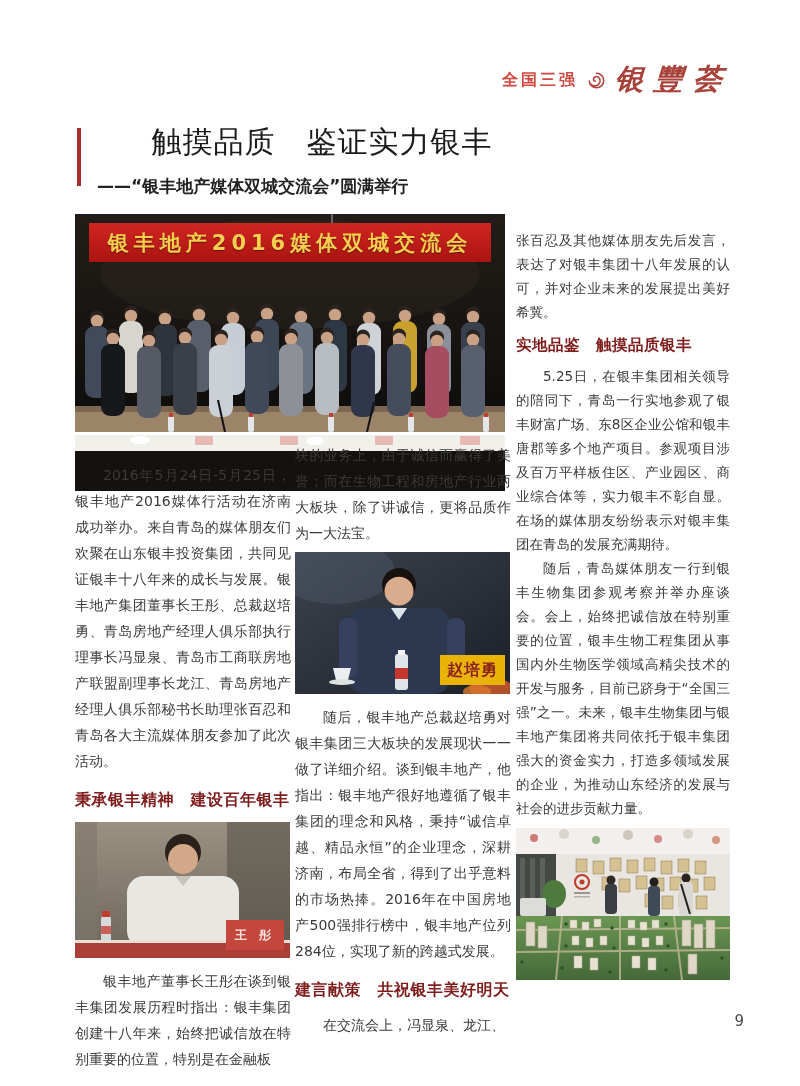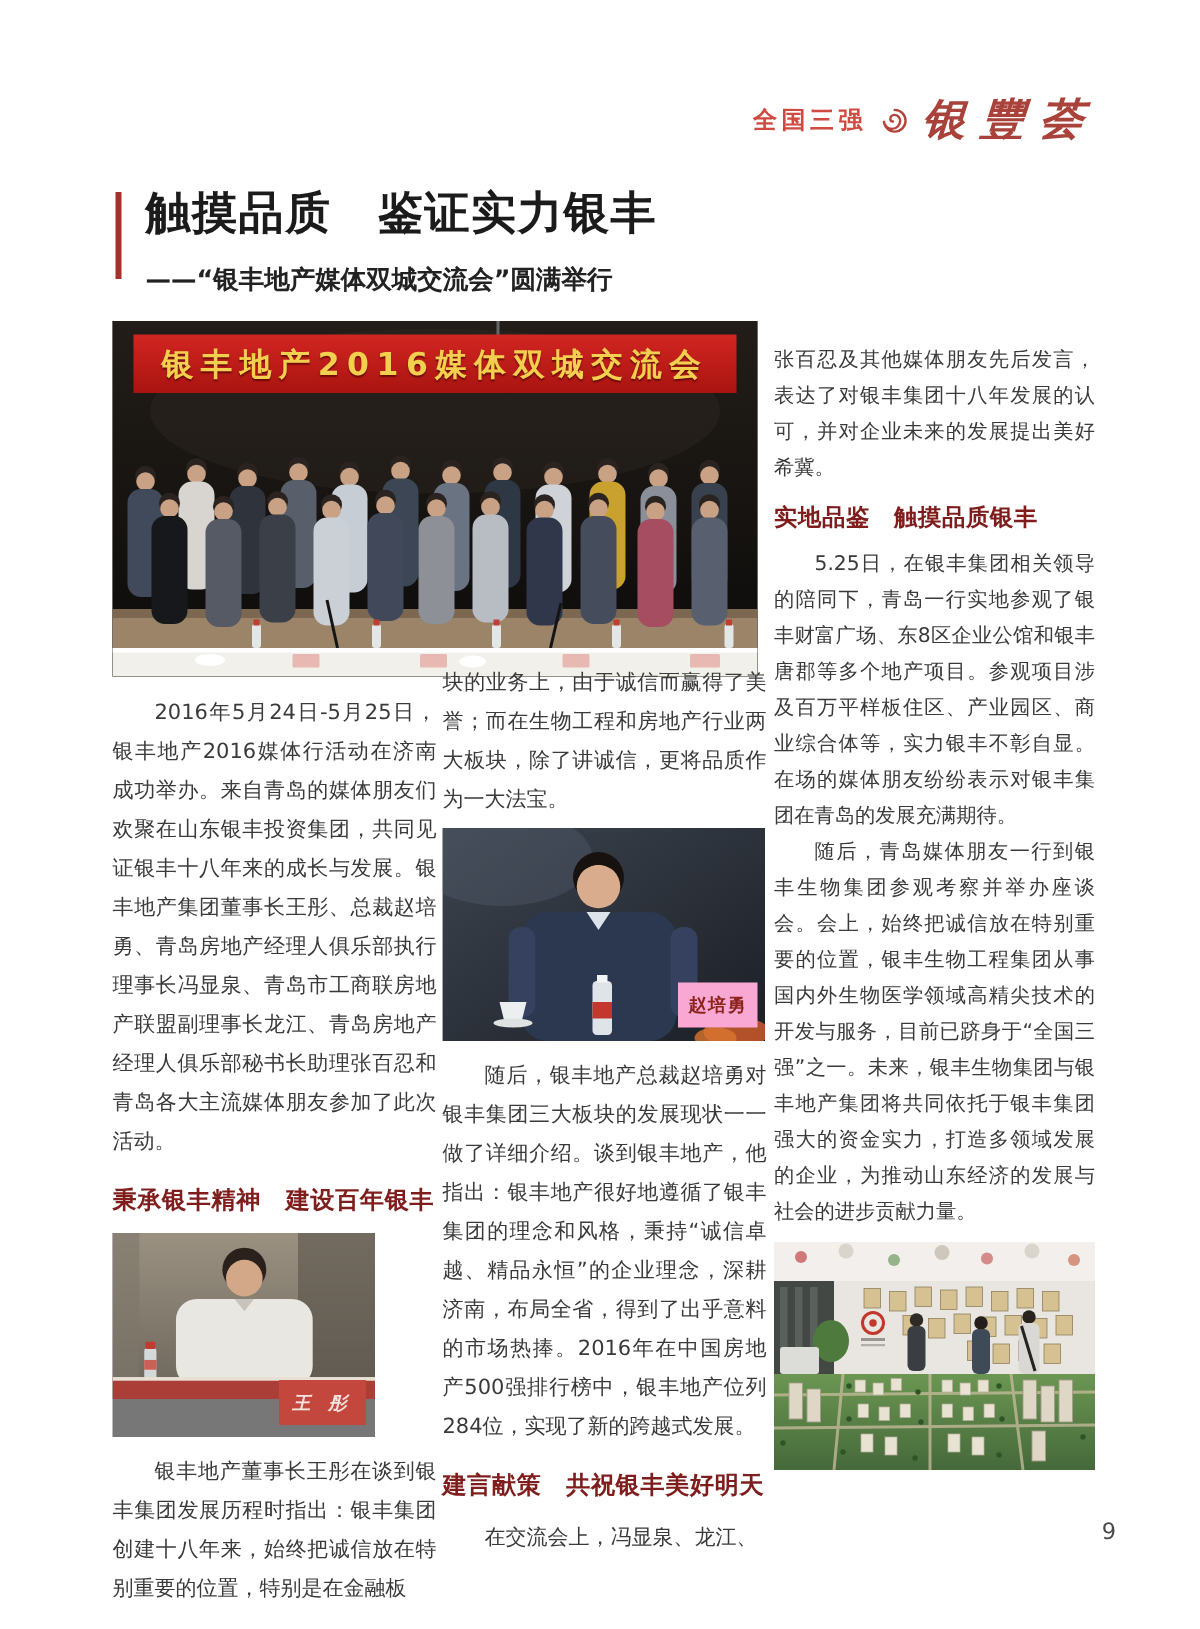--- a/index.html
+++ b/index.html
@@ -16,25 +16,25 @@
   .swirl{display:flex;align-items:center;}
   .logo-text{
     color:#a8423a;font-size:29px;font-weight:bold;font-style:italic;
     font-family:"DejaVu Serif","Liberation Serif",serif;letter-spacing:10px;
     transform:skewX(-4deg);
   }
 
   
   .title-block{position:absolute;left:77px;top:122px;width:470px;}
   .red-bar{position:absolute;left:0;top:6px;width:4px;height:58px;background:#a3302b;}
-  .article-title{margin:0 0 12px 20px;font-size:30px;font-weight:700;color:#1b1b1b;letter-spacing:1px;}
+  .article-title{margin:0 0 12px 20px;font-size:30px;font-weight:400;color:#1b1b1b;letter-spacing:1px;text-align:center;}
   .article-subtitle{margin:0 0 0 20px;font-size:17px;font-weight:bold;color:#222;}
 
   
-  .photo-main{position:absolute;left:75px;top:214px;width:430px;height:237px;margin:0;background:#14110e;}
+  .photo-main{position:absolute;left:75px;top:214px;width:430px;height:277px;margin:0;background:#14110e;}
   .photo-main svg{position:absolute;inset:0;display:block;}
   .banner-overlay{
     position:absolute;top:9px;left:14px;right:14px;height:39px;
     background:linear-gradient(#d22521,#a91410);
     color:#f2cf4e;display:flex;align-items:center;justify-content:center;
     font-size:21px;font-weight:bold;letter-spacing:5px;white-space:nowrap;
     text-shadow:0 1px 1px rgba(60,0,0,.6);
   }
 
   
@@ -42,31 +42,31 @@
   .col1{left:75px;top:446px;}
   .col2{left:295px;top:426px;}
   .col3{left:516px;top:212px;width:214px;font-size:13.5px;line-height:24px;}
   .col p{margin:0;}
   .indent{text-indent:2em;}
   .red-head{color:#7f1d1d;font-size:16px;font-weight:bold;margin:13px 0 9px;letter-spacing:.5px;}
   .col3 .red-head{margin:9px 0 7px;font-size:15.5px;}
 
   
   .photo-inline{position:relative;margin:6px 0 10px;padding:0;background:#777;overflow:hidden;}
-  .photo-wangtong{width:175px;height:136px;font-style:italic;}
+  .photo-wangtong{width:215px;height:136px;}
   .photo-zhao{width:215px;height:142px;}
   .photo-model{width:214px;height:152px;margin:8px 0 0;}
   .photo-inline svg{position:absolute;inset:0;display:block;}
   .name-card{
     position:absolute;font-weight:bold;white-space:nowrap;
   }
   .name-card.wang{right:6px;bottom:8px;background:#c4473d;color:#f7e3df;
     font-size:12px;letter-spacing:4px;padding:2px 9px;}
-  .name-card.zhao{right:5px;bottom:9px;background:#f9a8d4;color:#8c241c;
-    font-size:12px;letter-spacing:1px;padding:2px 7px;}
+  .name-card.zhao{right:5px;bottom:9px;background:#eab308;color:#8c241c;
+    font-size:16px;letter-spacing:1px;padding:2px 7px;}
 
   .page-num{position:absolute;right:56px;top:1012px;font-size:15px;color:#4a4a4a;}
 </style>
 </head>
 <body>
 
 <div class="page">
 
   <div class="header">
     <span class="section-label">全国三强</span>

